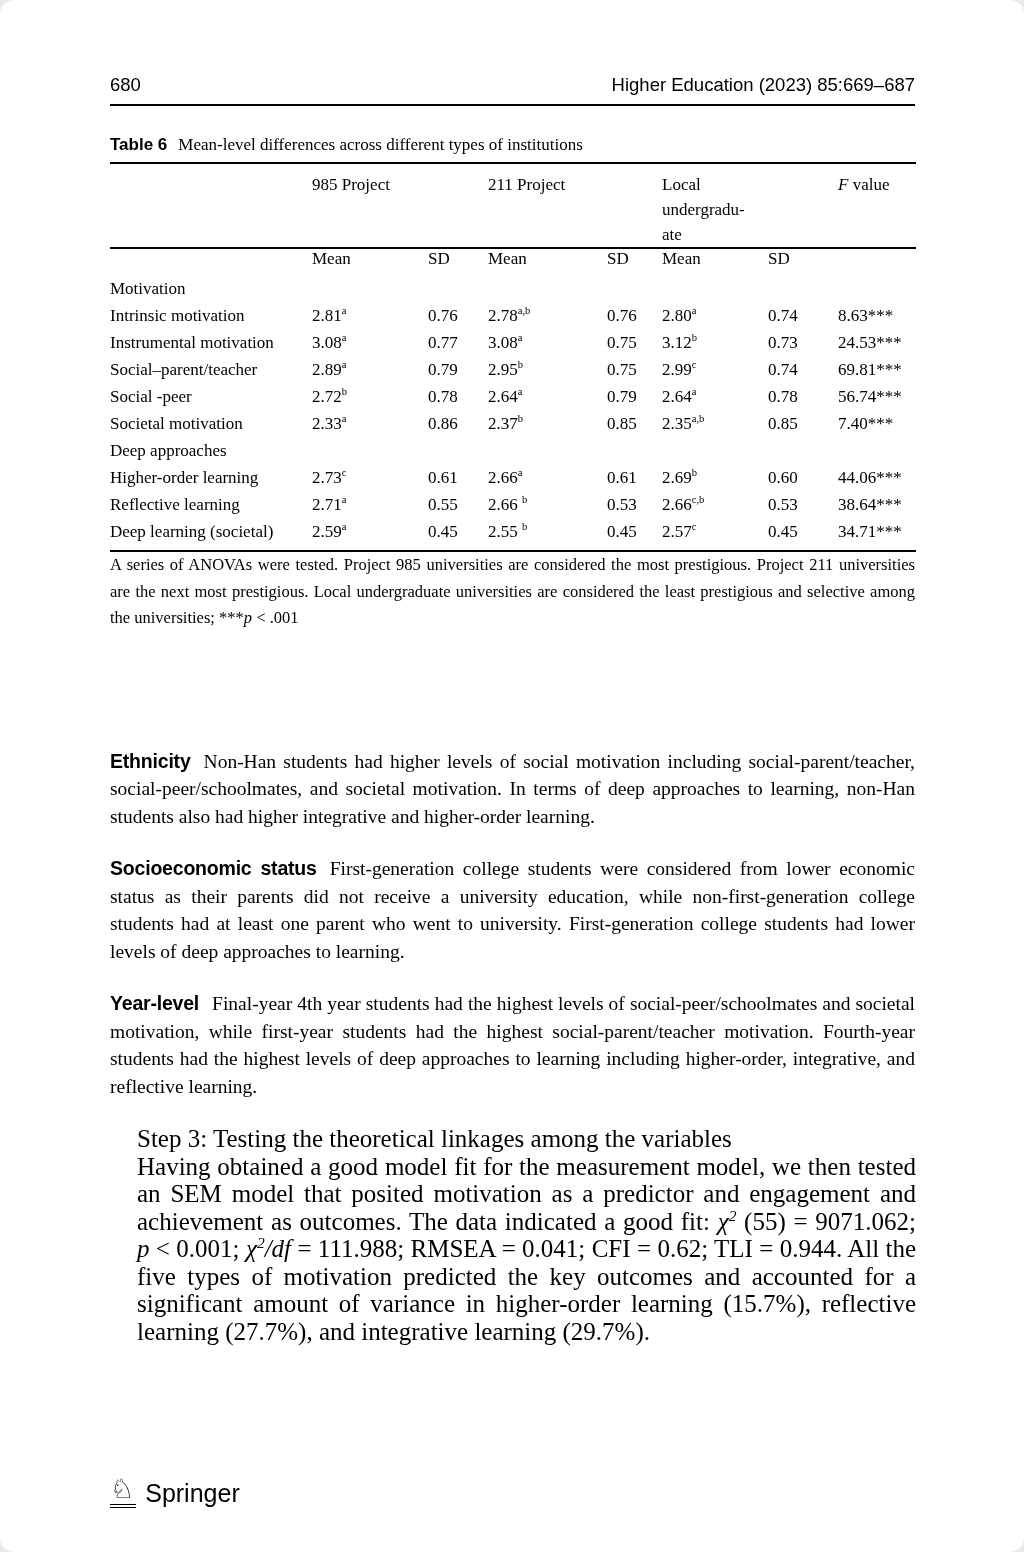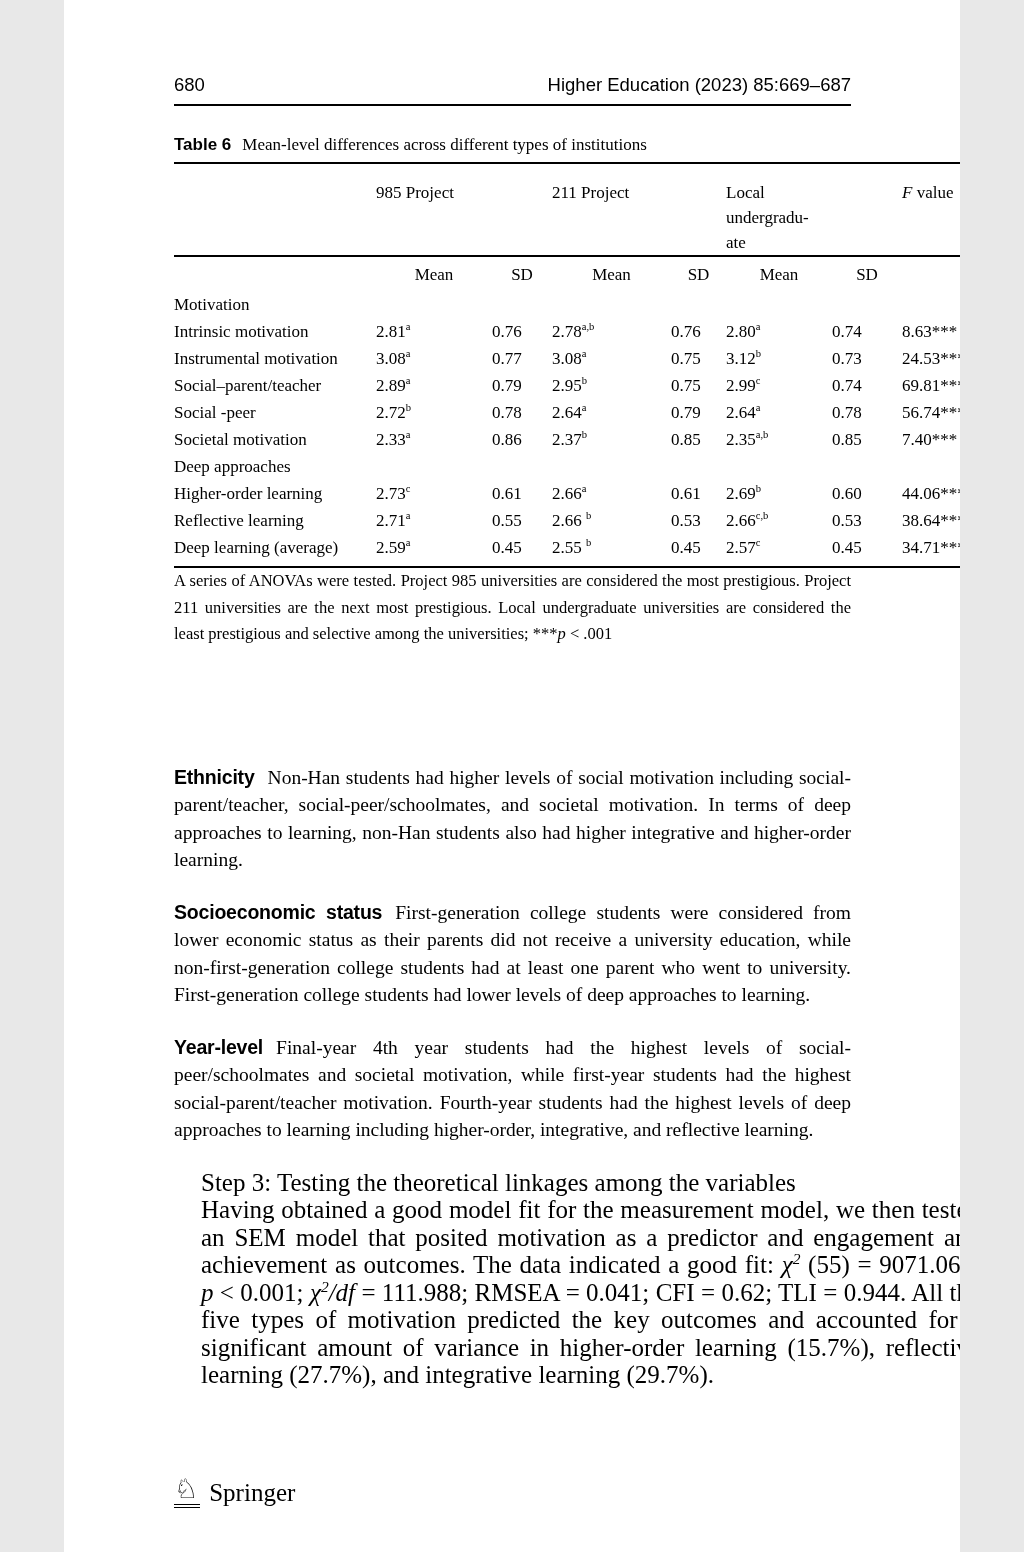--- a/index.html
+++ b/index.html
@@ -1,38 +1,38 @@
 <!DOCTYPE html>
 <html><head>
 <meta charset="utf-8">
 <style>
   html,body{margin:0;padding:0;background:#e8e8e8;}
   .page{
-    position:relative;width:896px;height:1552px;margin:0 auto;background:#ffffff;
+    position:relative;width:1024px;height:1552px;margin:0 auto;background:#ffffff;
     color:#000;font-family:"Liberation Serif",serif;box-sizing:border-box;
-    padding:74px 109px 0 110px;overflow:hidden;
+    padding:74px 109px 0 110px;overflow:hidden;border-radius:14px;
   }
   
   .running-head{
     display:flex;justify-content:space-between;align-items:flex-end;
     font-family:"Liberation Sans",sans-serif;font-size:18.5px;line-height:22px;
     border-bottom:2.5px solid #000;padding-bottom:8px;
   }
   
   .caption{margin-top:28px;font-size:17px;line-height:22px;}
   .cap-lbl{font-family:"Liberation Sans",sans-serif;font-weight:bold;margin-right:11px;}
   
   table.results{
     border-collapse:collapse;table-layout:fixed;width:806px;margin-top:6px;
     font-size:17px;border-top:2px solid #000;border-bottom:2.5px solid #000;
   }
   table.results td{padding:0;vertical-align:top;text-align:left;font-weight:normal;}
-  tr.grp td{padding-top:16px;line-height:25px;border-bottom:2.5px solid #000;margin-top:20px;}
+  tr.grp td{padding-top:8px;line-height:25px;border-bottom:2.5px solid #000;margin-top:20px;}
   tr.grp td.prewrap{white-space:pre-line;}
-  tr.sub td{padding-top:8px;padding-bottom:6px;line-height:20px;text-align:center;}
+  tr.sub td{padding-top:0;padding-bottom:6px;line-height:20px;}
   tbody tr td{line-height:27px;}
   tbody tr:last-child td{padding-bottom:5px;}
   td.fcol{text-align:right;}
   sup{font-size:0.62em;line-height:0;vertical-align:super;letter-spacing:0;}
   
   .footnote{margin:0 0 0 0;font-size:16.5px;line-height:26.5px;text-align:justify;}
   
   .body-par{margin:27px 0 0 0;font-size:19.5px;line-height:27.5px;text-align:justify;}
   .body-par.first{margin-top:116px;}
   .body-par.m25{margin-top:25px;}
@@ -42,21 +42,21 @@
   }
   
   .step3{margin:25px 0 0 27px;width:779px;font-size:25px;line-height:27.5px;}
   .step3 p{margin:0;text-align:justify;}
   
   .springer{position:absolute;left:110px;top:1474px;display:flex;align-items:flex-end;gap:9px;}
   .knight{
     font-family:"DejaVu Sans",sans-serif;font-size:27px;line-height:30px;
     border-bottom:4px double #000;padding:0 2px 0 0;
   }
-  .sp-name{font-family:Liberation Serif, serif;font-size:25px;line-height:30px;}
+  .sp-name{font-family:Liberation Sans, sans-serif;font-size:25px;line-height:30px;}
   i{font-style:italic;}
 </style>
 </head>
 <body>
 
 <div class="page">
 
   <div class="running-head">
     <span>680</span>
     <span>Higher Education (2023) 85:669–687</span>
@@ -171,21 +171,21 @@
           <td>Reflective learning</td>
           <td>2.71<sup>a</sup></td>
           <td>0.55</td>
           <td>2.66 <sup>b</sup></td>
           <td>0.53</td>
           <td>2.66<sup>c,b</sup></td>
           <td>0.53</td>
           <td class="fcol">38.64***</td>
         </tr>
         <tr>
-          <td>Deep learning (average)</td>
+          <td>Deep learning (societal)</td>
           <td>2.59<sup>a</sup></td>
           <td>0.45</td>
           <td>2.55 <sup>b</sup></td>
           <td>0.45</td>
           <td>2.57<sup>c</sup></td>
           <td>0.45</td>
           <td class="fcol">34.71***</td>
         </tr>
       </tbody>
   </table>

